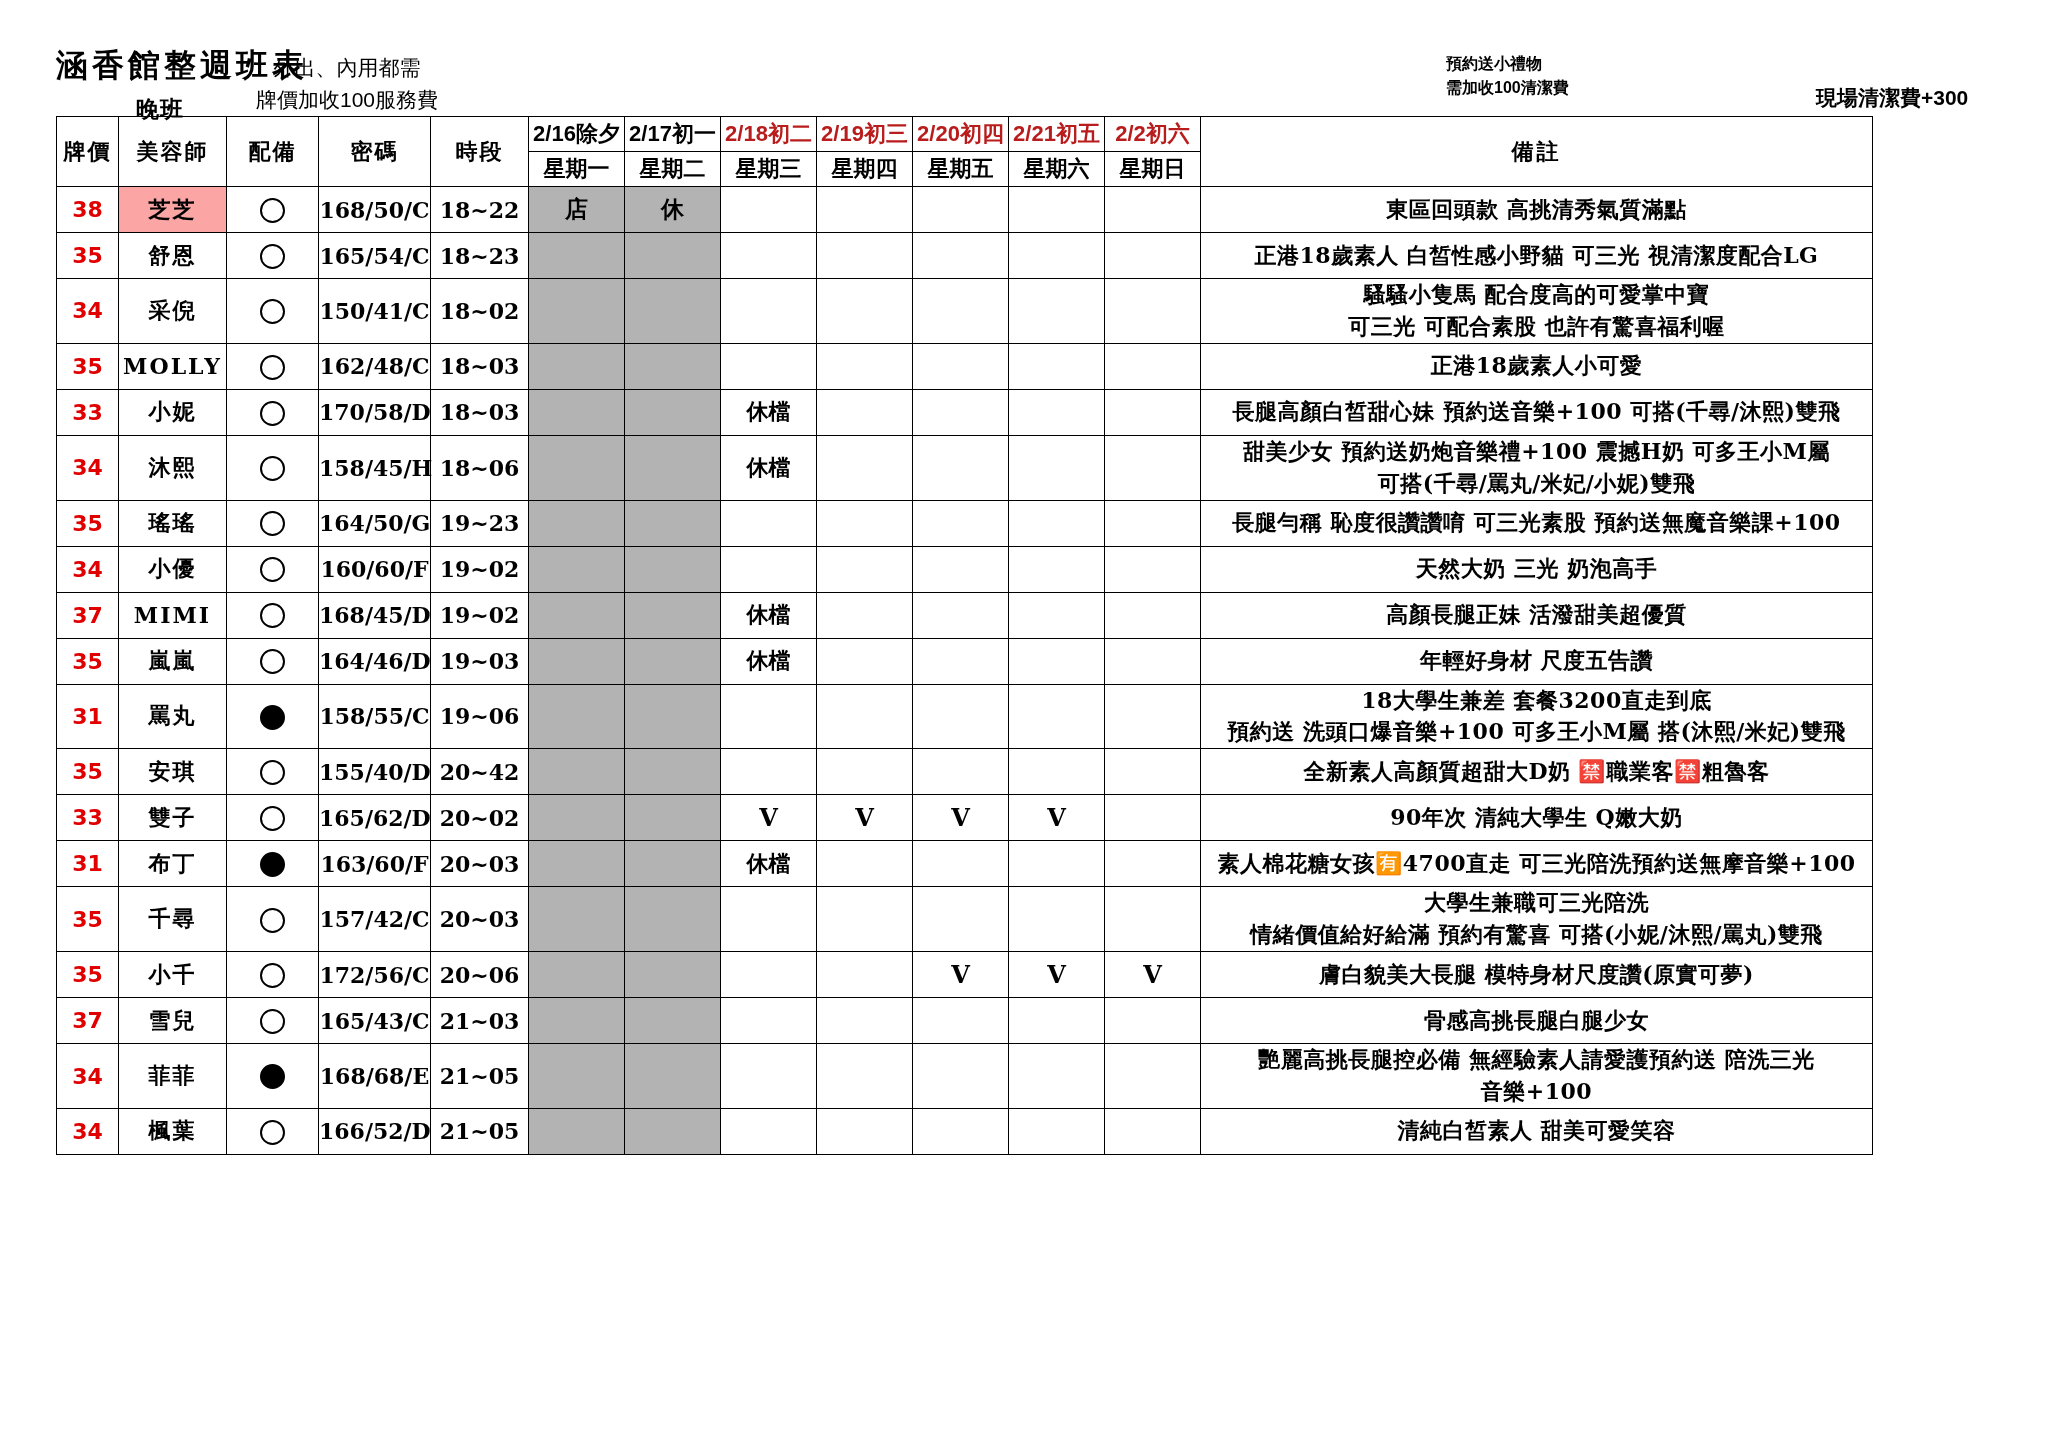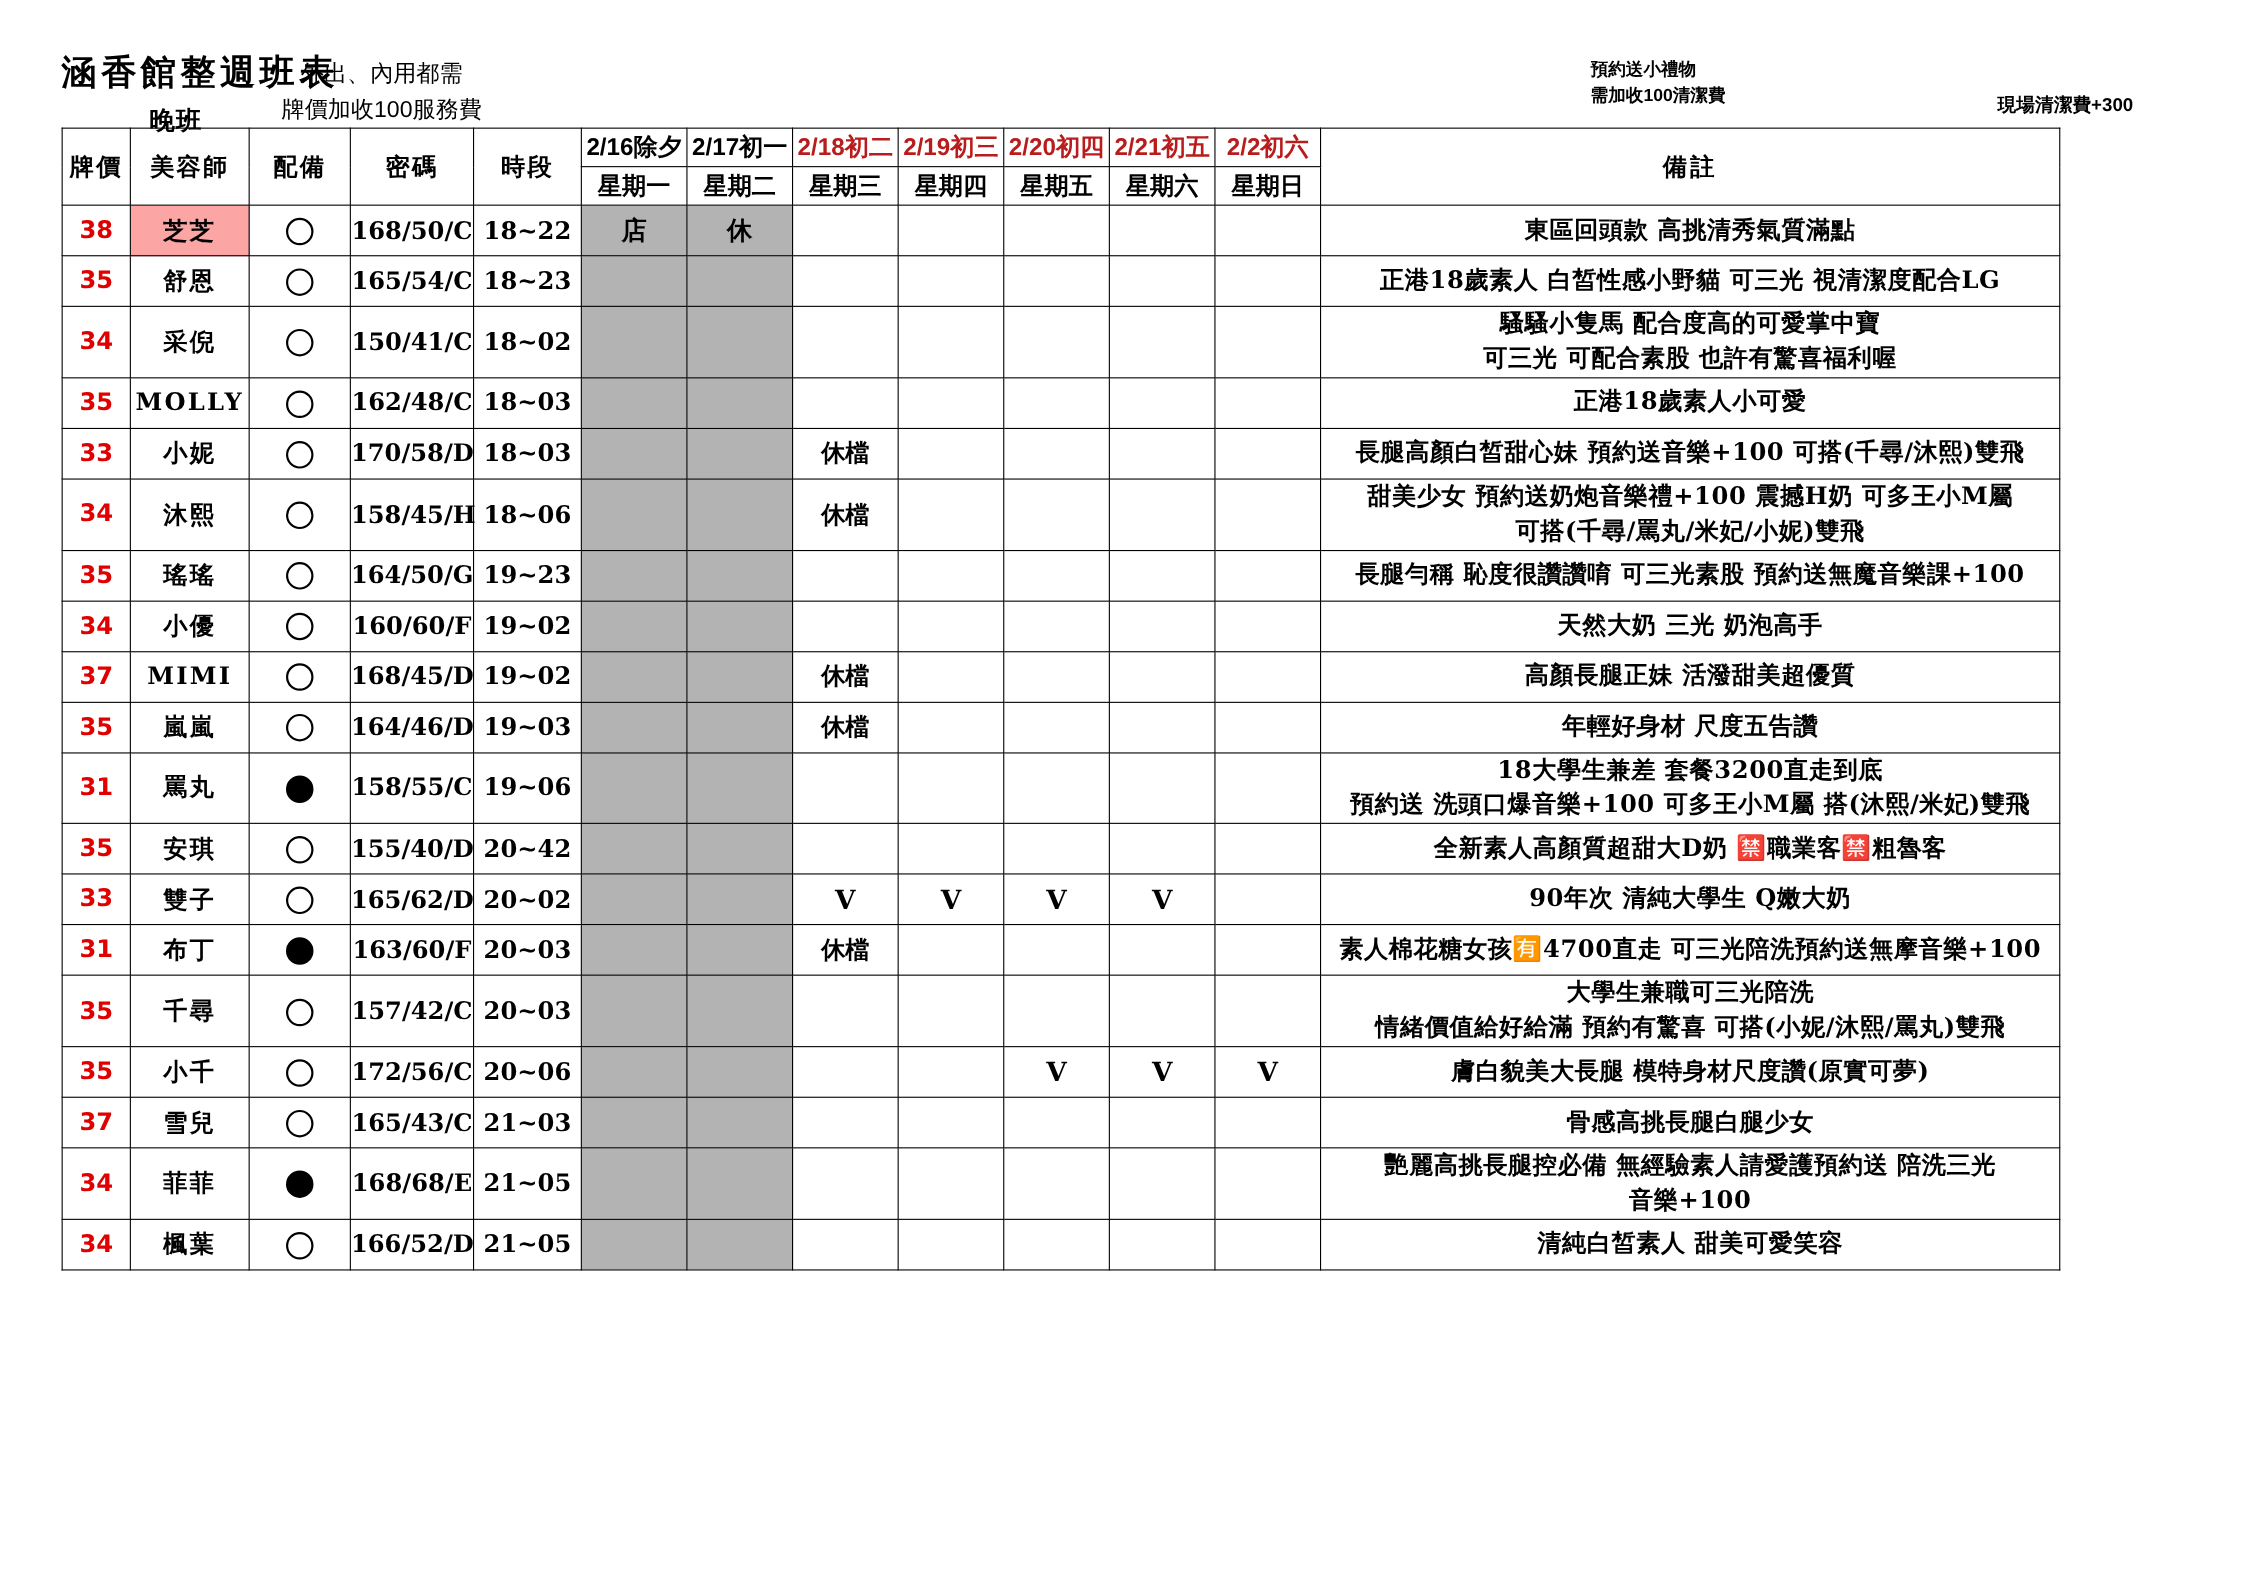--- a/index.html
+++ b/index.html
@@ -62,21 +62,21 @@
     top: 18px;
     font-size: 16px;
     font-weight: bold;
     line-height: 1.5;
     text-align: left;
   }
   .hdr-note-right2 {
     position: absolute;
     left: 1760px;
     top: 50px;
-    font-size: 17px;
+    font-size: 21px;
     font-weight: bold;
   }
 
   
   table.sched {
     border-collapse: collapse;
     table-layout: fixed;
     width: 1604px;
     margin-top: 4px;
   }

